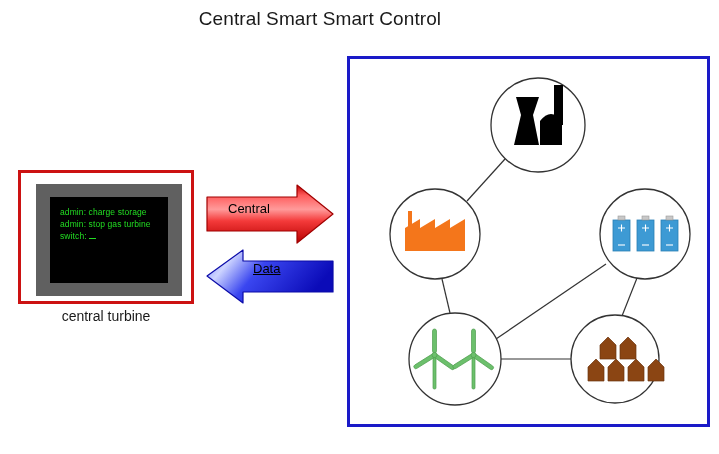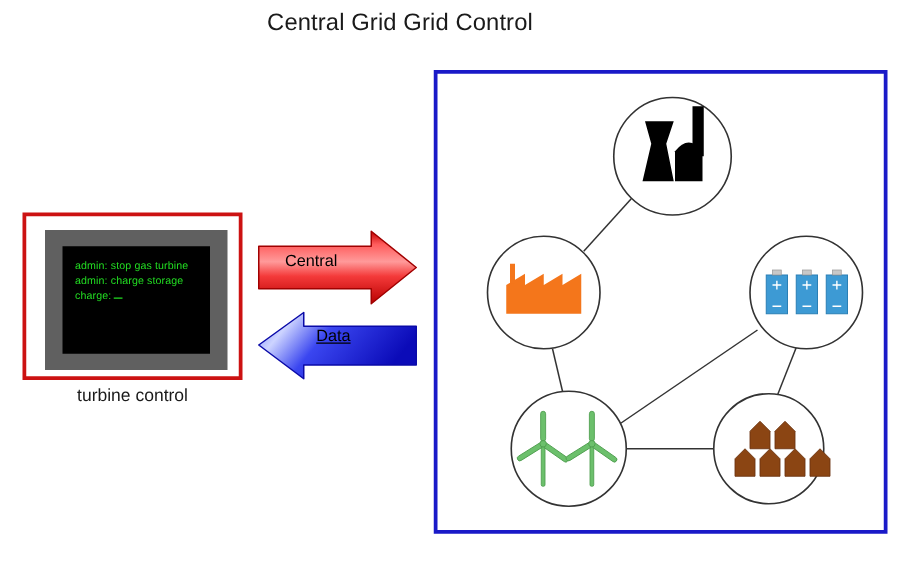--- a/index.html
+++ b/index.html
@@ -132,34 +132,34 @@
     left: 0; top: 0;
     width: 100%;
     height: 100%;
   }
 </style>
 </head>
 <body>
 
 <div id="canvas">
 
-  <div id="page-title">Central Grid Grid Control</div>
+  <div id="page-title">Central Smart Smart Control</div>
 
   <div id="control-station">
     <div id="monitor-frame">
       <div id="monitor-bezel">
         <div id="terminal-screen">
+          <div class="term-line">admin: charge storage</div>
           <div class="term-line">admin: stop gas turbine</div>
-          <div class="term-line">admin: charge storage</div>
-          <div class="term-line"><span>charge:</span><span class="cursor"></span></div>
+          <div class="term-line"><span>switch:</span><span class="cursor"></span></div>
         </div>
       </div>
     </div>
   </div>
-  <div id="control-caption">turbine control</div>
+  <div id="control-caption">central turbine</div>
 
   <svg id="arrow-commands" viewBox="0 0 130 62">
     <defs>
       <linearGradient id="redGrad" x1="0" y1="0" x2="0" y2="1">
         <stop offset="0%" stop-color="#c20000"></stop>
         <stop offset="18%" stop-color="#ff5c5c"></stop>
         <stop offset="42%" stop-color="#ff9a9a"></stop>
         <stop offset="62%" stop-color="#f43a3a"></stop>
         <stop offset="100%" stop-color="#b80000"></stop>
       </linearGradient>

